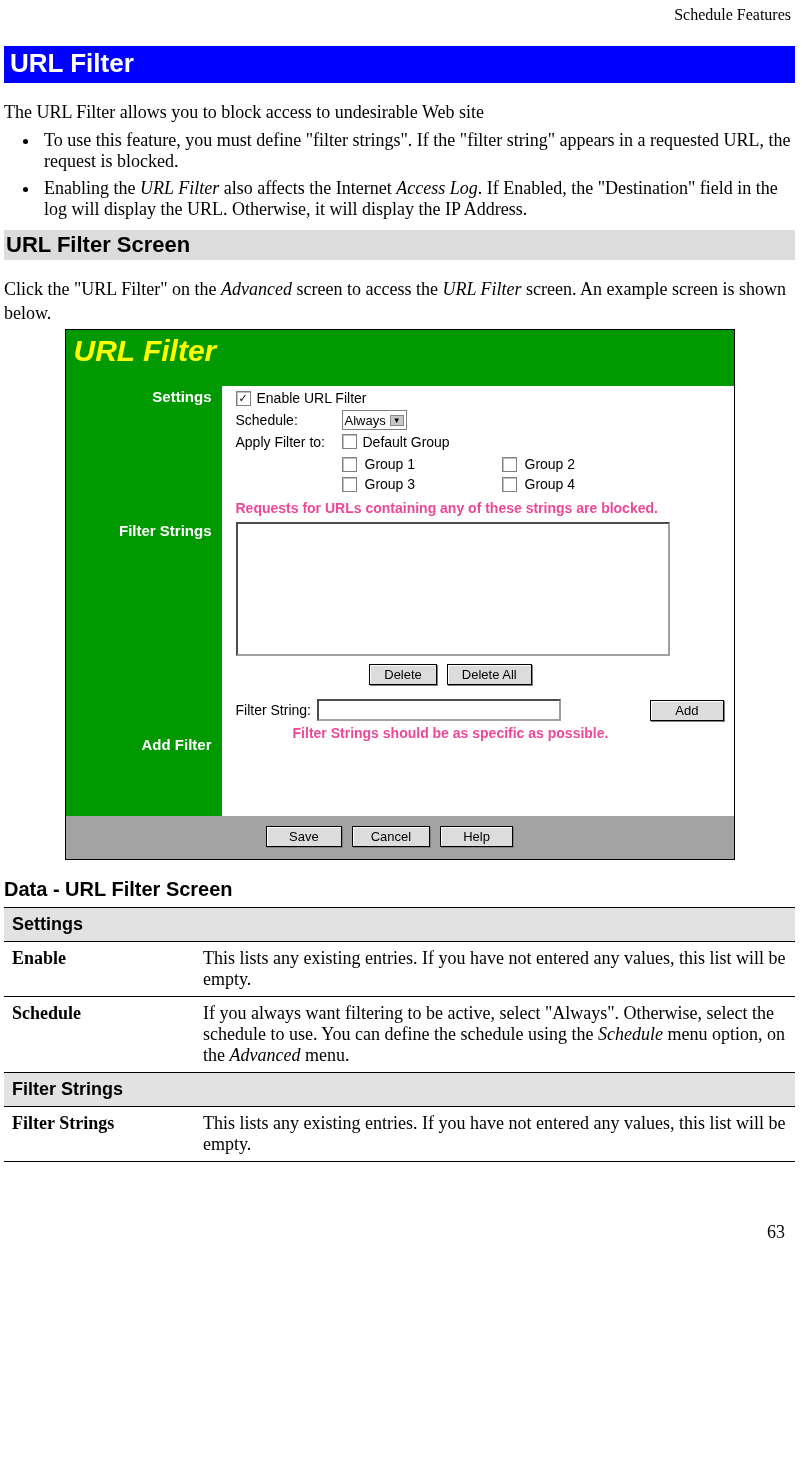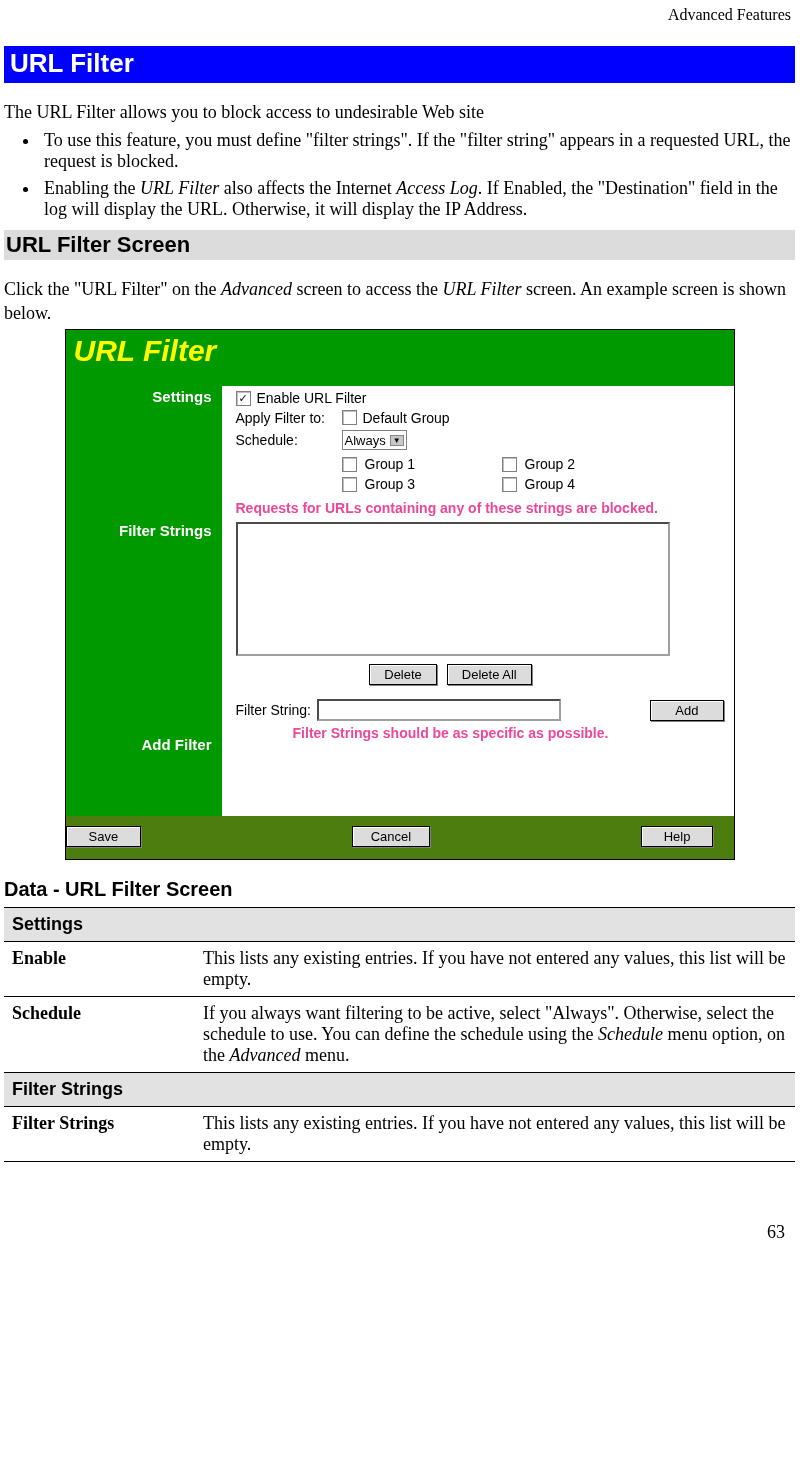--- a/index.html
+++ b/index.html
@@ -169,24 +169,24 @@
     font-family: Arial, sans-serif;
   }
   .ss-input {
     border: 2px inset #a0a0a0;
     background: #fff;
     height: 18px;
     width: 240px;
   }
   .ss-bottom-btns {
     display: flex;
-    justify-content: space-between;
-    gap: 2px;
+    justify-content: center;
+    gap: 10px;
     padding: 10px 20px 12px 0;
-    background: #4d7c0f;
+    background: #a3a3a3;
   }
   .fig-caption {
     text-align: center;
     font-weight: bold;
     margin-top: 10px;
   }
   .data-heading {
     font-family: Arial, Helvetica, sans-serif;
     font-weight: bold;
     font-size: 20px;
@@ -218,21 +218,21 @@
     text-align: right;
     padding-right: 10px;
     margin-top: 60px;
   }
   .italic { font-style: italic; }
 </style>
 </head>
 <body>
 
 <div class="page">
-  <div class="header-right">Advanced Features</div>
+  <div class="header-right">Schedule Features</div>
 
   <div class="blue-title-bar">URL Filter</div>
 
   <div class="body-text">The URL Filter allows you to block access to undesirable Web site</div>
 
   <ul class="bullets">
     <li>To use this feature, you must define "filter strings". If the "filter string" appears in a requested URL, the request is blocked.</li>
     <li>
       <span>Enabling the </span><span class="italic">URL Filter</span><span> also affects the Internet </span><span class="italic">Access Log</span><span>. If Enabled, the "Destination" field in the log will display the URL. Otherwise, it will display the IP Address.</span>
     </li>
@@ -252,31 +252,31 @@
           <div class="lbl" style="height:132px;">Settings</div>
           <div class="lbl" style="height:212px;">Filter Strings</div>
           <div class="lbl" style="height:80px;">Add Filter</div>
         </div>
         <div class="ss-main">
 
           <div class="ss-row">
             <span class="ss-checkbox">✓</span>
             <span>Enable URL Filter</span>
           </div>
-          <div class="ss-row" style="align-items:flex-start;">
-            <span style="width:100px">Apply Filter to:</span>
-            <span class="ss-checkbox"></span>
-            <span>Default Group</span>
-          </div>
           <div class="ss-row">
             <span style="width:100px">Schedule:</span>
             <span class="ss-select">
               <span>Always</span>
               <span class="arrow">▼</span>
             </span>
+          </div>
+          <div class="ss-row" style="align-items:flex-start;">
+            <span style="width:100px">Apply Filter to:</span>
+            <span class="ss-checkbox"></span>
+            <span>Default Group</span>
           </div>
           <div class="ss-groups">
             <div class="ss-group-item">
                 <span class="ss-checkbox"></span>
                 <span>Group 1</span>
               </div>
             <div class="ss-group-item">
                 <span class="ss-checkbox"></span>
                 <span>Group 2</span>
               </div>

